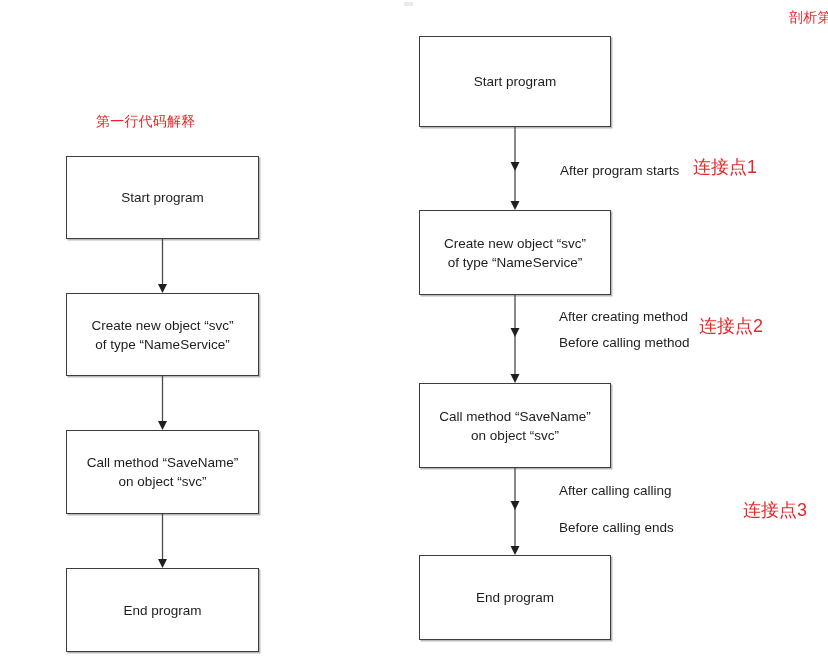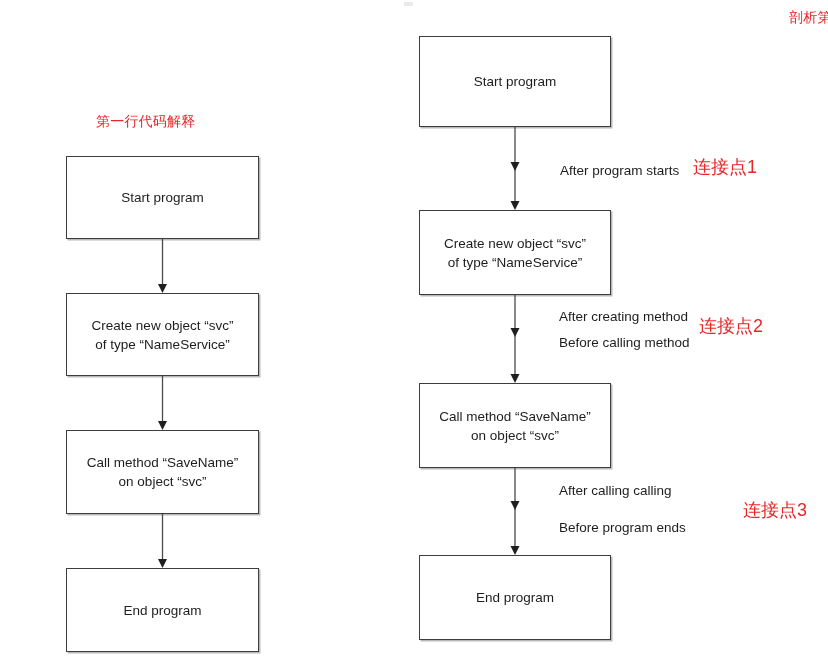--- a/index.html
+++ b/index.html
@@ -218,20 +218,20 @@
 on object “svc”</span>
     </div>
 
     <svg class="connector" id="r-conn-2" viewBox="0 0 192 87">
       <line class="conn-line" x1="96" y1="0" x2="96" y2="81"></line>
       <polygon class="conn-head" points="96,42 91.5,33 100.5,33"></polygon>
       <polygon class="conn-head" points="96,87 91.5,78 100.5,78"></polygon>
     </svg>
 
     <div class="edge-note" id="note-2a">After calling calling</div>
-    <div class="edge-note" id="note-2b">Before program ends</div>
+    <div class="edge-note" id="note-2b">Before calling ends</div>
     <div class="point-tag" id="tag-3">连接点3</div>
 
     <div class="node" id="r-node-3">
       <span class="node-label">End program</span>
     </div>
   </div>
 </div>
 
 </body></html>

